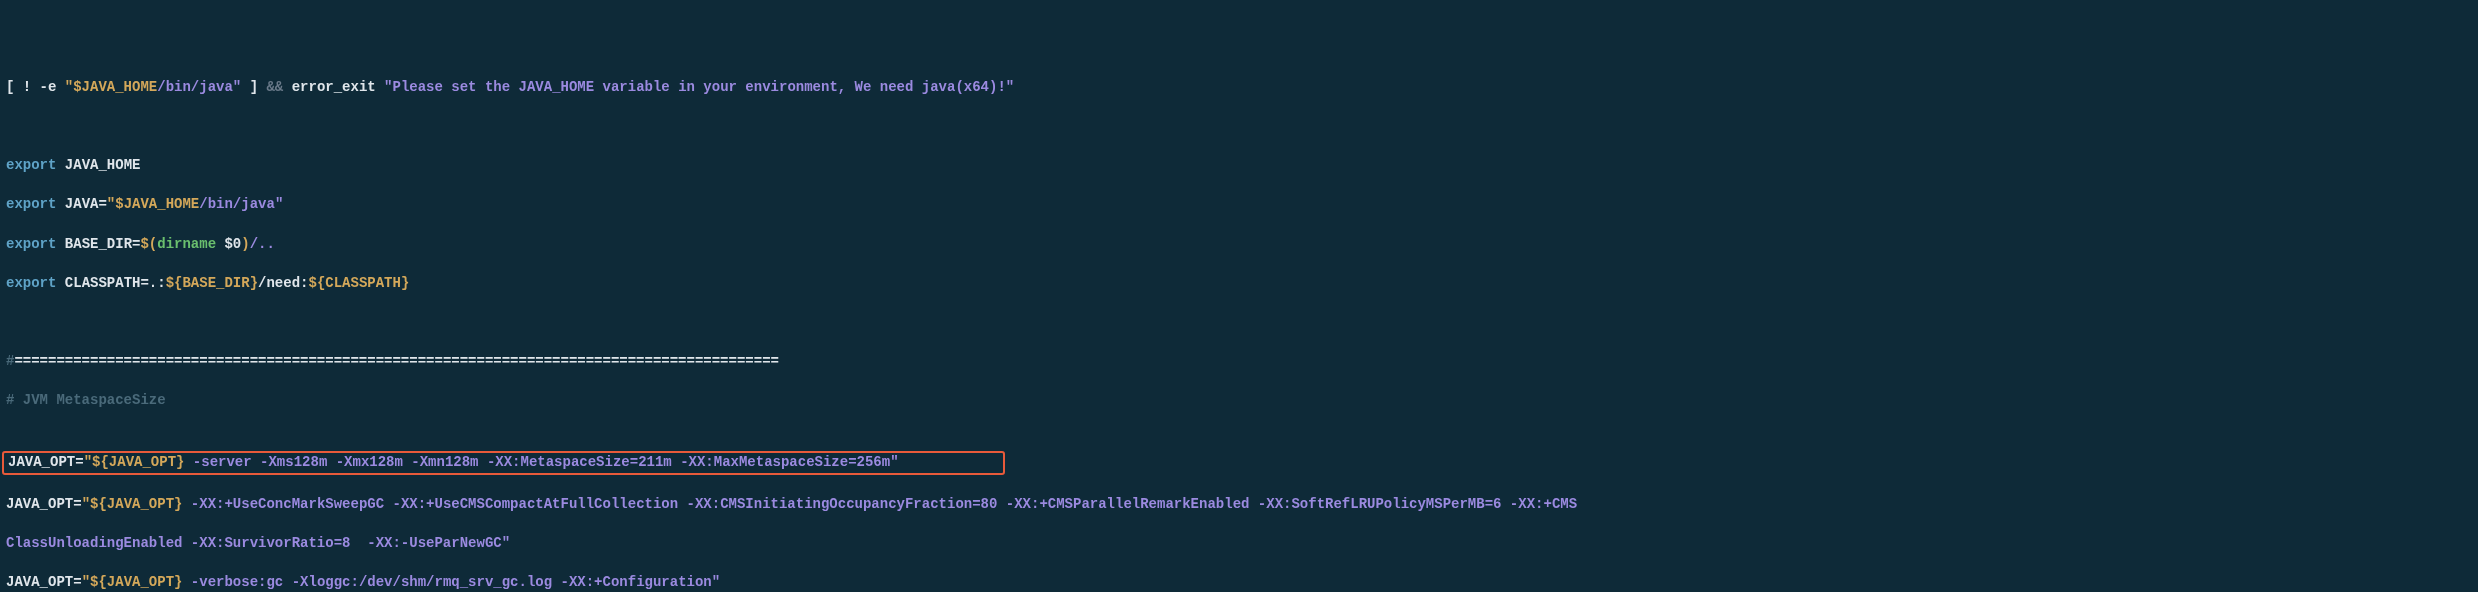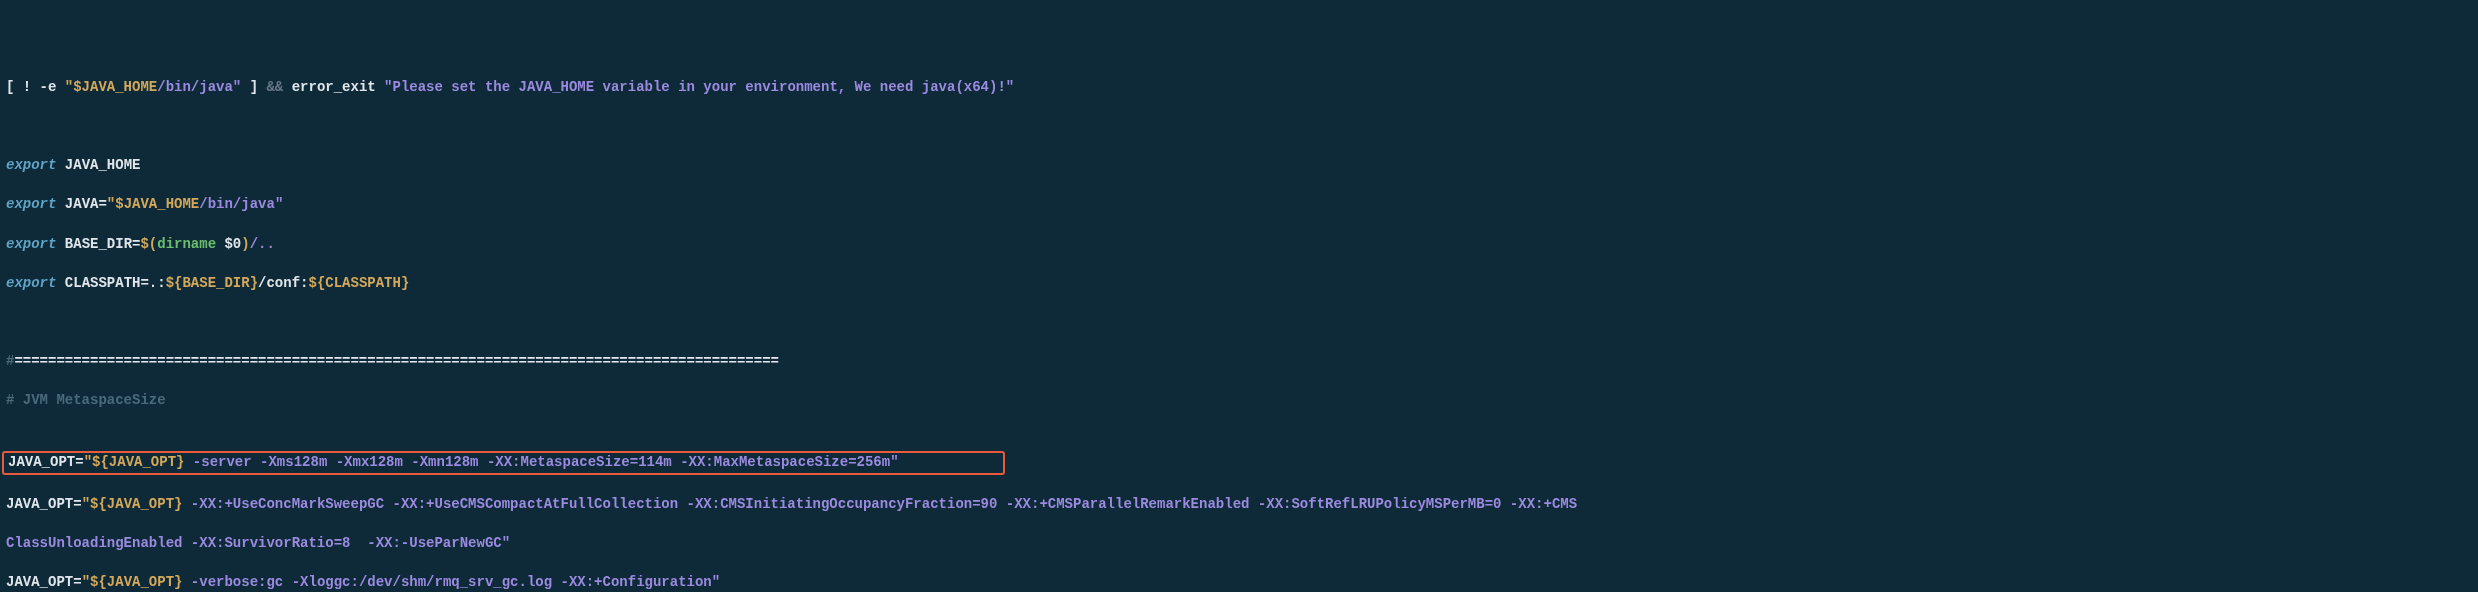--- a/index.html
+++ b/index.html
@@ -18,21 +18,21 @@
       overflow-x: auto;
       color: #b8c4d0;
     }
     .line {
       padding: 0 6px;
       min-height: 19px;
     }
     .c-white { color: #e0e6eb; }
     .c-yellow { color: #d4a85a; }
     .c-purple { color: #9b8ae0; }
-    .c-cyan { color: #5fa3c7; font-style: italic; }
+    .c-cyan { color: #5fa3c7; }
     .c-green { color: #6abf6e; }
     .c-gray { color: #6a7a8a; }
     .c-comment { color: #4a6a7a; }
     .highlight-box {
       border: 2px solid #e85a3a;
       border-radius: 3px;
       display: inline-block;
       padding: 0 4px;
       margin-left: -4px;
     }
@@ -40,27 +40,27 @@
 </head>
 <body>
 
 
 
 <div class="line"><span class="c-white">[ ! -e </span><span class="c-yellow">"$JAVA_HOME</span><span class="c-purple">/bin/java"</span><span class="c-white"> ] </span><span class="c-gray">&amp;&amp;</span><span class="c-white"> error_exit </span><span class="c-purple">"Please set the JAVA_HOME variable in your environment, We need java(x64)!"</span></div>
 <div class="line"><span></span></div>
 <div class="line"><span class="c-cyan">export</span><span class="c-white"> JAVA_HOME</span></div>
 <div class="line"><span class="c-cyan">export</span><span class="c-white"> JAVA=</span><span class="c-yellow">"$JAVA_HOME</span><span class="c-purple">/bin/java"</span></div>
 <div class="line"><span class="c-cyan">export</span><span class="c-white"> BASE_DIR=</span><span class="c-yellow">$(</span><span class="c-green">dirname</span><span class="c-white"> $0</span><span class="c-yellow">)</span><span class="c-purple">/..</span></div>
-<div class="line"><span class="c-cyan">export</span><span class="c-white"> CLASSPATH=.:</span><span class="c-yellow">${BASE_DIR}</span><span class="c-white">/conf:</span><span class="c-yellow">${CLASSPATH}</span></div>
+<div class="line"><span class="c-cyan">export</span><span class="c-white"> CLASSPATH=.:</span><span class="c-yellow">${BASE_DIR}</span><span class="c-white">/need:</span><span class="c-yellow">${CLASSPATH}</span></div>
 <div class="line"><span></span></div>
 <div class="line"><span class="c-comment">#</span><span class="c-white">===========================================================================================</span></div>
 <div class="line"><span class="c-comment"># JVM MetaspaceSize</span></div>
 <div class="line" style="visibility:hidden; height:2px; min-height:2px;"><span class="c-comment"></span></div>
-<div class="line"><span class="highlight-box"><span class="c-white">JAVA_OPT=</span><span class="c-yellow">"${JAVA_OPT}</span><span class="c-purple"> -server -Xms128m -Xmx128m -Xmn128m -XX:MetaspaceSize=114m -XX:MaxMetaspaceSize=256m"</span><span style="display:inline-block; width:100px;"></span></span></div>
-<div class="line"><span class="c-white">JAVA_OPT=</span><span class="c-yellow">"${JAVA_OPT}</span><span class="c-purple"> -XX:+UseConcMarkSweepGC -XX:+UseCMSCompactAtFullCollection -XX:CMSInitiatingOccupancyFraction=90</span><span class="c-purple"> -XX:+CMSParallelRemarkEnabled -XX:SoftRefLRUPolicyMSPerMB=0 -XX:+CMS</span></div>
+<div class="line"><span class="highlight-box"><span class="c-white">JAVA_OPT=</span><span class="c-yellow">"${JAVA_OPT}</span><span class="c-purple"> -server -Xms128m -Xmx128m -Xmn128m -XX:MetaspaceSize=211m -XX:MaxMetaspaceSize=256m"</span><span style="display:inline-block; width:100px;"></span></span></div>
+<div class="line"><span class="c-white">JAVA_OPT=</span><span class="c-yellow">"${JAVA_OPT}</span><span class="c-purple"> -XX:+UseConcMarkSweepGC -XX:+UseCMSCompactAtFullCollection -XX:CMSInitiatingOccupancyFraction=80</span><span class="c-purple"> -XX:+CMSParallelRemarkEnabled -XX:SoftRefLRUPolicyMSPerMB=6 -XX:+CMS</span></div>
 <div class="line"><span class="c-purple">ClassUnloadingEnabled -XX:SurvivorRatio=8  -XX:-UseParNewGC"</span></div>
 <div class="line"><span class="c-white">JAVA_OPT=</span><span class="c-yellow">"${JAVA_OPT}</span><span class="c-purple"> -verbose:gc -Xloggc:/dev/shm/rmq_srv_gc.log -XX:+Configuration"</span></div>
 
 
 
 
 
 
 
 

